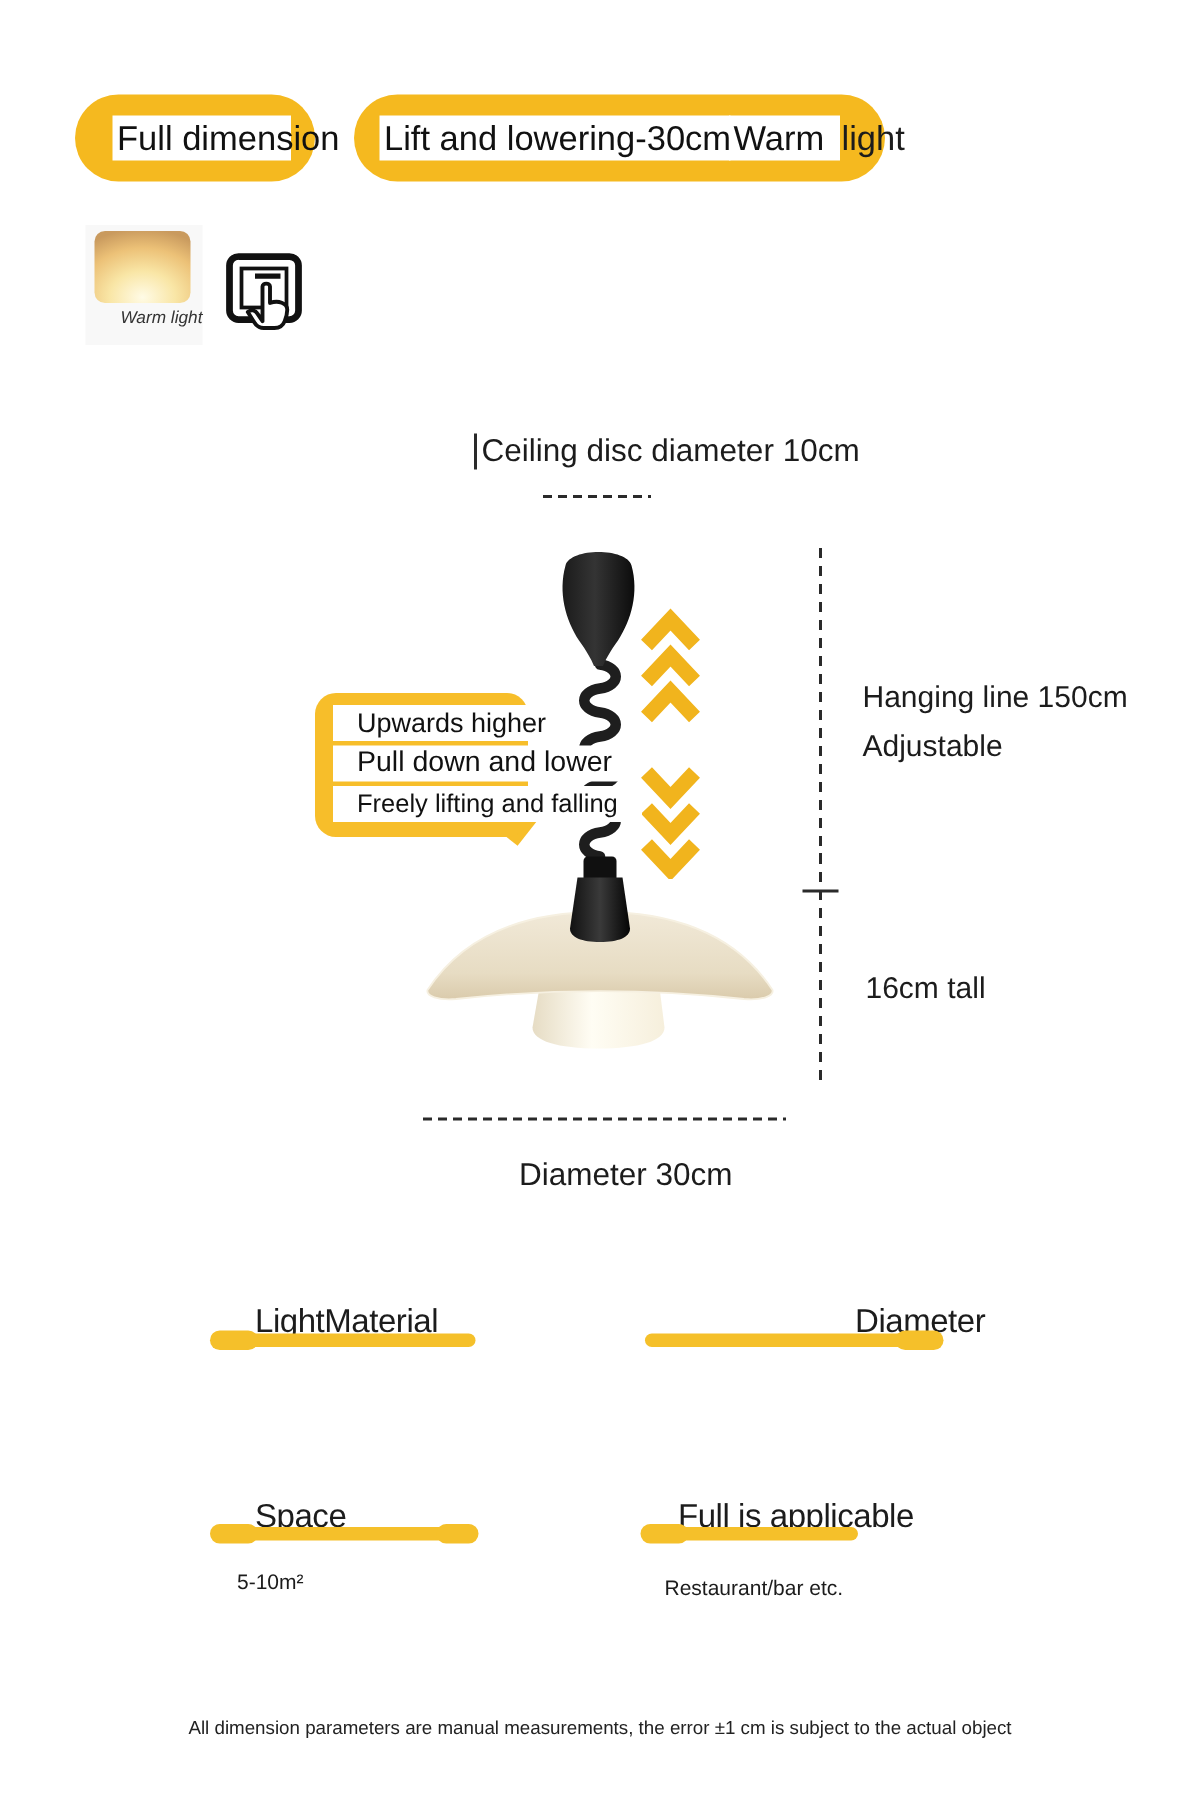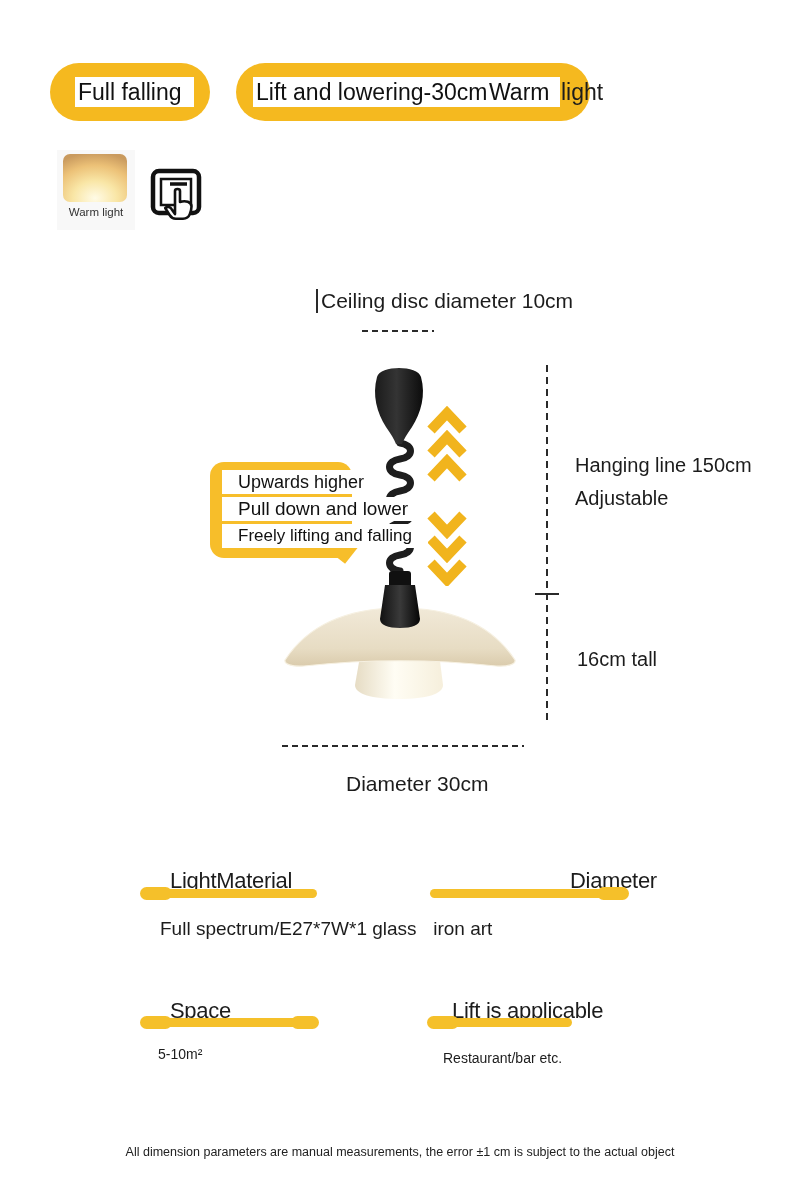--- a/index.html
+++ b/index.html
@@ -16,30 +16,30 @@
   .bar{position:absolute;background:#F5C02A;border-radius:6px;}
   .bubble{position:absolute;left:210px;top:462px;width:142px;height:96px;background:#F7BE2A;border-radius:14px;}
   .bubble-tail{position:absolute;left:331px;top:535px;width:24px;height:24px;background:#F7BE2A;transform:rotate(38deg);}
   .bubble-line{font-size:18px;line-height:22px;padding:1px 16px;text-align:center;}
   .spec-h{font-size:22px;letter-spacing:-0.3px;margin-left:12px;}
   .spec-v{font-size:19px;}
   .small-v{font-size:14px;}
   .swatch-card{position:absolute;left:57px;top:150px;width:78px;height:80px;background:#f8f8f8;}
   .swatch-img{position:absolute;left:6px;top:4px;width:64px;height:48px;border-radius:7px;
      background:radial-gradient(90% 95% at 50% 92%, #FFFBE6 0%, #F9E6A6 38%, #ECC177 72%, #C99A5E 100%);}
-  .swatch-label{position:absolute;left:0;top:56px;width:100%;text-align:center;font-size:11.5px;color:#333;}
+  .swatch-label{position:absolute;left:0;top:56px;width:100%;text-align:right;font-size:11.5px;color:#333;font-style:italic;}
   .footer-note{position:absolute;left:0;top:1145px;width:100%;text-align:center;font-size:12.5px;color:#222;}
 </style>
 </head>
 <body>
 
 <div class="canvas">
 
   <div class="pill" style="left:50px;top:63px;width:160px;height:58px;"></div>
-  <div class="strip badge-text" style="left:75px;top:77px;width:113px;height:30px;">Full falling</div>
+  <div class="strip badge-text" style="left:75px;top:77px;width:113px;height:30px;">Full dimension</div>
 
   <div class="pill" style="left:236px;top:63px;width:354px;height:58px;"></div>
   <div class="strip badge-text" style="left:253px;top:77px;width:228px;height:30px;">Lift and lowering-30cm</div>
   <div class="strip badge-text" style="left:486px;top:77px;width:68px;height:30px;">Warm</div>
   <div class="lbl badge-text" style="left:558px;top:77px;height:30px;">light</div>
 
   <div class="swatch-card">
     <div class="swatch-img"></div>
     <div class="swatch-label">Warm light</div>
   </div>
@@ -124,32 +124,27 @@
   <div class="lbl" style="left:346px;top:772px;font-size:21px;">Diameter 30cm</div>
 
   <div class="lbl spec-h" style="left:158px;top:868px;">LightMaterial</div>
   <div class="bar" style="left:140px;top:887px;width:32px;height:13px;border-radius:7px;"></div>
   <div class="bar" style="left:142px;top:889px;width:175px;height:9px;"></div>
 
   <div class="lbl spec-h" style="left:558px;top:868px;">Diameter</div>
   <div class="bar" style="left:430px;top:889px;width:197px;height:9px;"></div>
   <div class="bar" style="left:597px;top:887px;width:32px;height:13px;border-radius:7px;"></div>
 
-  <div class="lbl spec-v" style="left:160px;top:918px;">
-    <span>Full spectrum/E27*7W*1 glass</span>
-    <span style="display:inline-block;width:6px;"></span>
-    <span>iron art</span>
-  </div>
 
   <div class="lbl spec-h" style="left:158px;top:998px;">Space</div>
   <div class="bar" style="left:140px;top:1016px;width:32px;height:13px;border-radius:7px;"></div>
   <div class="bar" style="left:142px;top:1018px;width:175px;height:9px;"></div>
   <div class="bar" style="left:291px;top:1016px;width:28px;height:13px;border-radius:7px;"></div>
 
-  <div class="lbl spec-h" style="left:440px;top:998px;">Lift is applicable</div>
+  <div class="lbl spec-h" style="left:440px;top:998px;">Full is applicable</div>
   <div class="bar" style="left:427px;top:1016px;width:32px;height:13px;border-radius:7px;"></div>
   <div class="bar" style="left:429px;top:1018px;width:143px;height:9px;"></div>
 
   <div class="lbl small-v" style="left:158px;top:1046px;">5-10m²</div>
   <div class="lbl small-v" style="left:443px;top:1050px;">Restaurant/bar etc.</div>
 
   <div class="footer-note">All dimension parameters are manual measurements, the error ±1 cm is subject to the actual object</div>
 
 </div>
 

